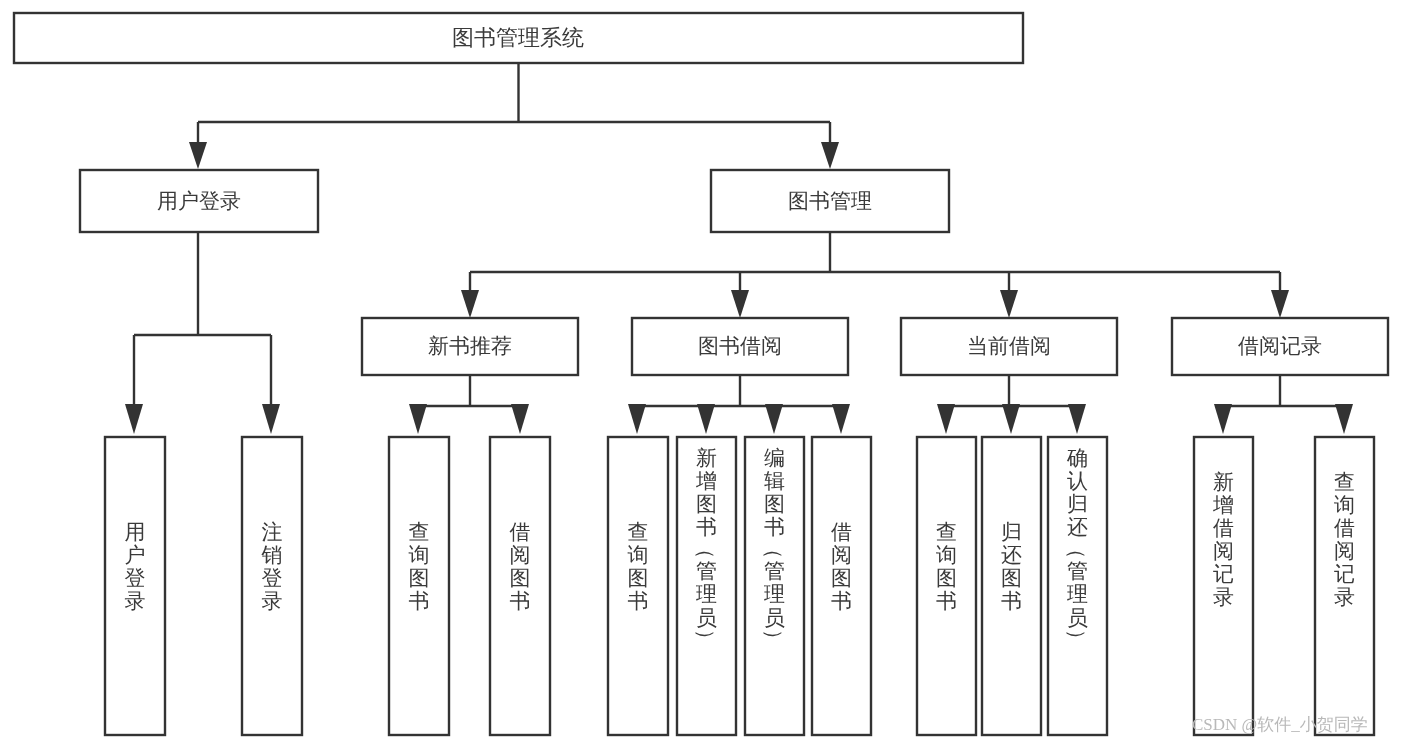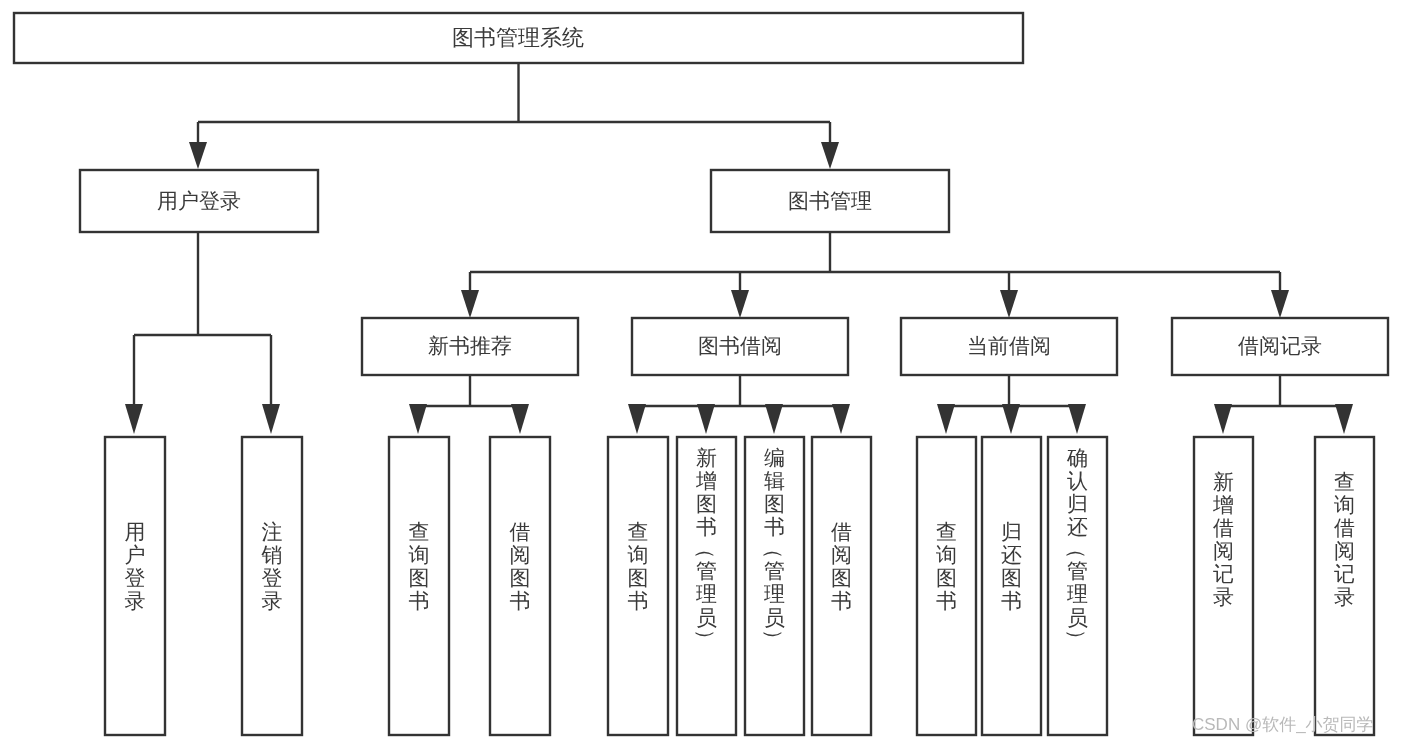--- a/index.html
+++ b/index.html
@@ -74,21 +74,21 @@
   }
   .vlabel .rot {
     transform: rotate(90deg);
     display: block;
     line-height: 1.0;
   }
   .watermark {
     position: absolute;
     left: 1192px;
     top: 713px;
-    font-family: Liberation Sans, sans-serif;
+    font-family: Liberation Serif, serif;
     font-size: 17px;
     color: #b9b9b9;
     white-space: nowrap;
     pointer-events: none;
   }
 </style>
 </head>
 <body>
 
 <div id="diagram-root">

